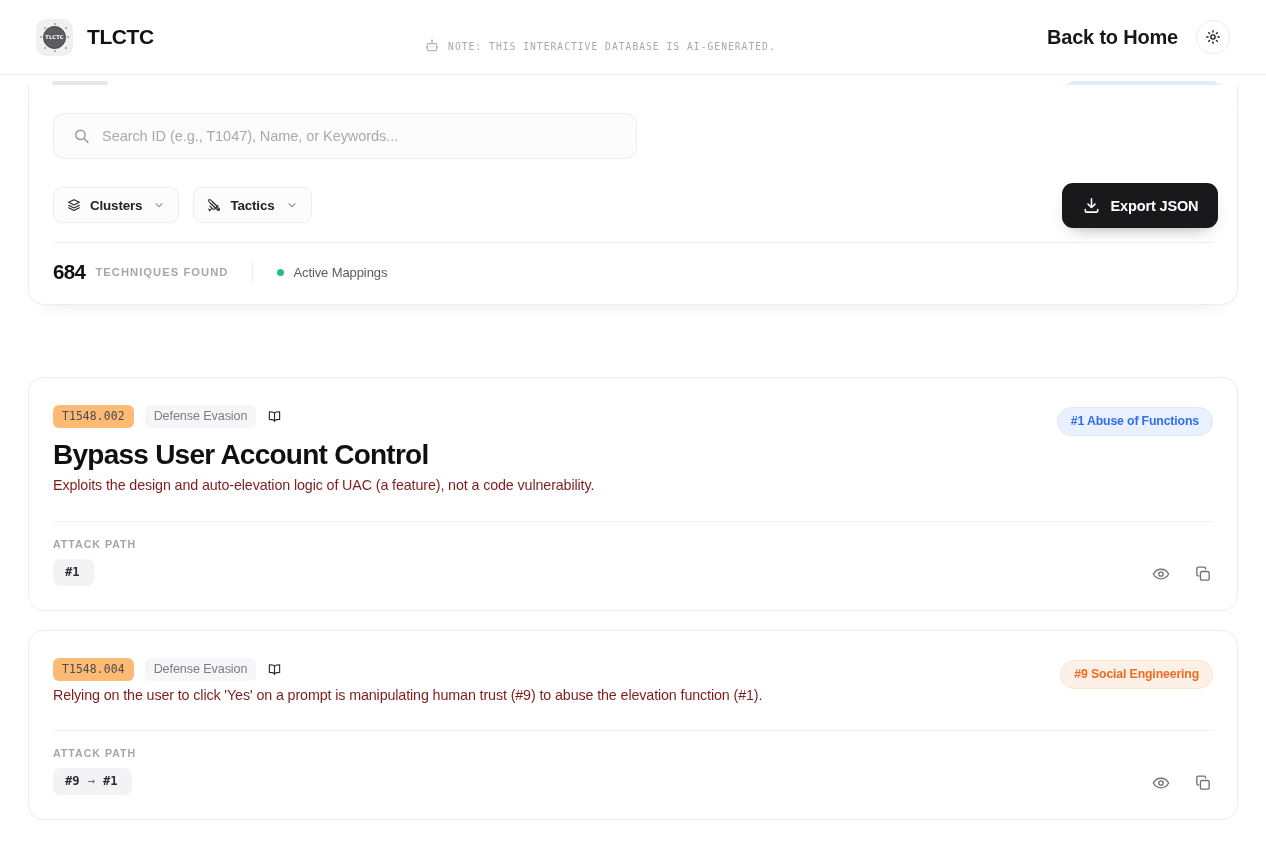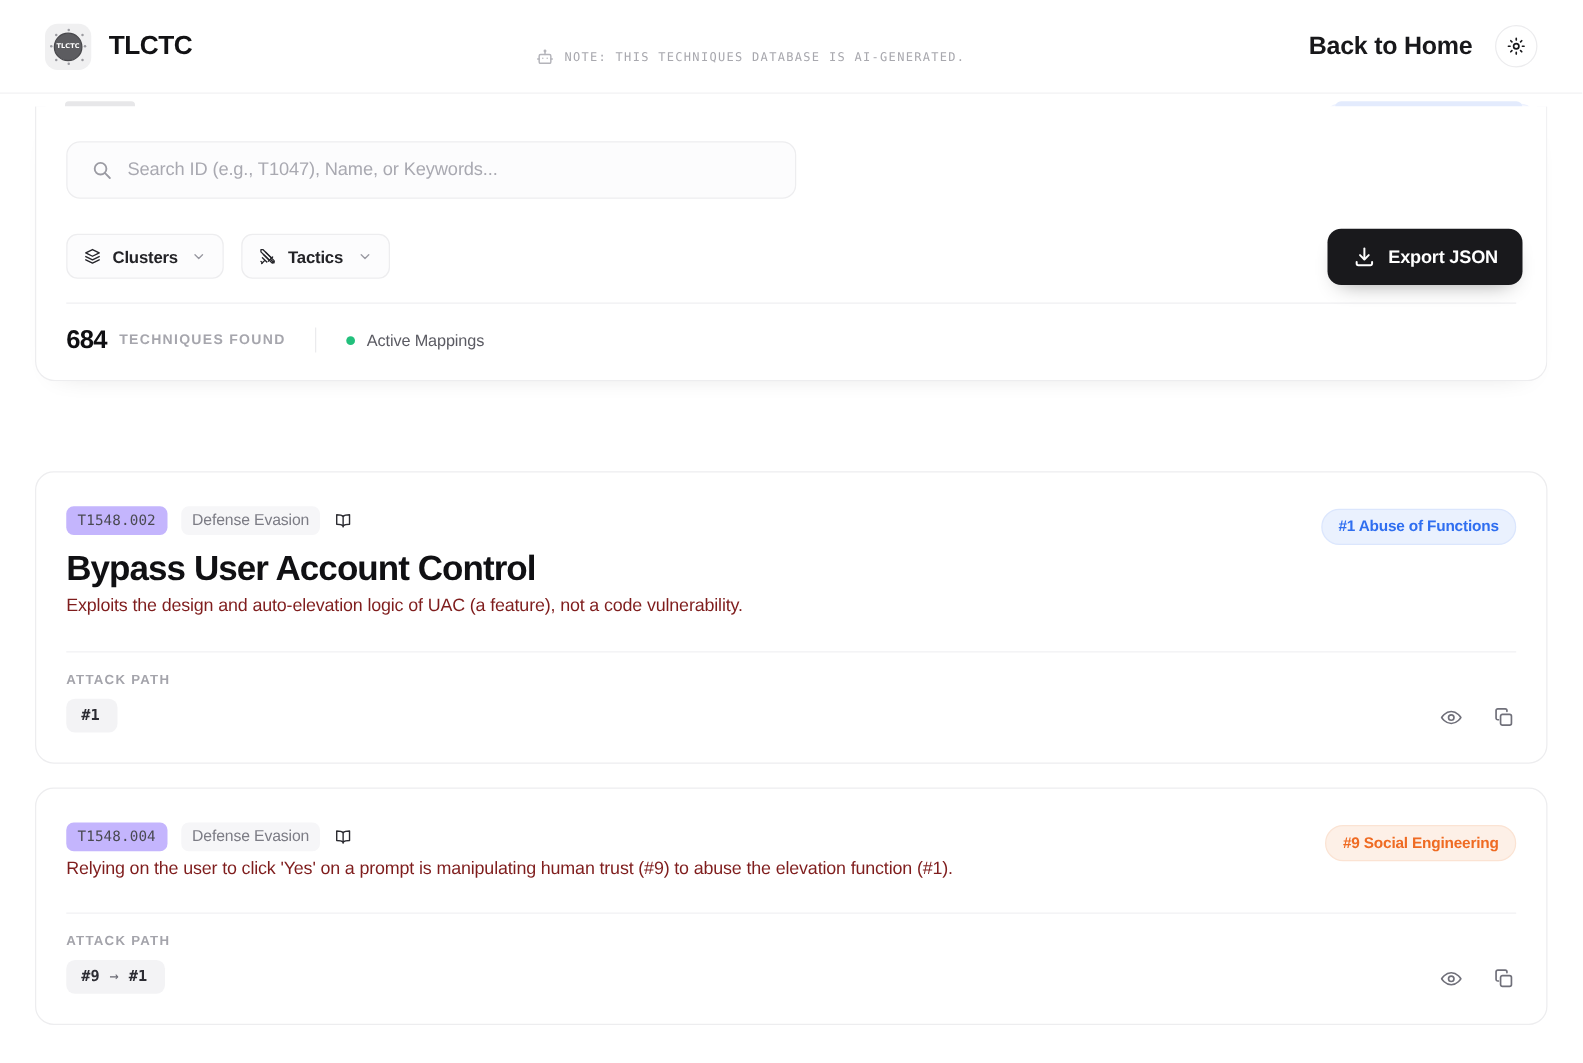--- a/index.html
+++ b/index.html
@@ -254,21 +254,21 @@
     margin-bottom: 19px;
     padding: 0 24px;
     position: relative;
   }
   .card-head {
     display: flex; align-items: flex-start;
     padding-top: 27px;
   }
   .meta-row { display: flex; align-items: center; gap: 11px; }
   .tid-chip {
-    background: #c4b5fd;
+    background: #fdba74;
     border-radius: 6px;
     padding: 4px 9px 5px 9px;
     font-family: "DejaVu Sans Mono", monospace;
     font-size: 11.4px;
     font-weight: 400;
     color: #4a4a52;
     letter-spacing: 0.1px;
   }
   .tactic-chip {
     background: #f6f6f8;
@@ -374,21 +374,21 @@
   <div class="header-note">
     <span>
       <svg width="14" height="14" viewBox="0 0 24 24" fill="none" stroke="#b4b4ba" stroke-width="2" stroke-linecap="round" stroke-linejoin="round">
         <rect x="4" y="8" width="16" height="12" rx="2"></rect>
         <path d="M12 8V4"></path>
           <circle cx="12" cy="3" r="1"></circle>
         <path d="M9 13h.01M15 13h.01"></path>
           <path d="M2 14h2M20 14h2"></path>
       </svg>
     </span>
-    <span class="note-text">NOTE: THIS TECHNIQUES DATABASE IS AI-GENERATED.</span>
+    <span class="note-text">NOTE: THIS INTERACTIVE DATABASE IS AI-GENERATED.</span>
   </div>
 
   <div class="header-actions">
     <button class="back-home">Back to Home</button>
     <button class="theme-toggle">
       <span>
         <svg width="16" height="16" viewBox="0 0 24 24" fill="none" stroke="#18181b" stroke-width="2" stroke-linecap="round" stroke-linejoin="round">
           <circle cx="12" cy="12" r="3.2"></circle>
           <path d="M12 2.6v2M12 19.4v2M2.6 12h2M19.4 12h2M5.4 5.4l1.4 1.4M17.2 17.2l1.4 1.4M18.6 5.4l-1.4 1.4M6.8 17.2l-1.4 1.4"></path>
         </svg>

